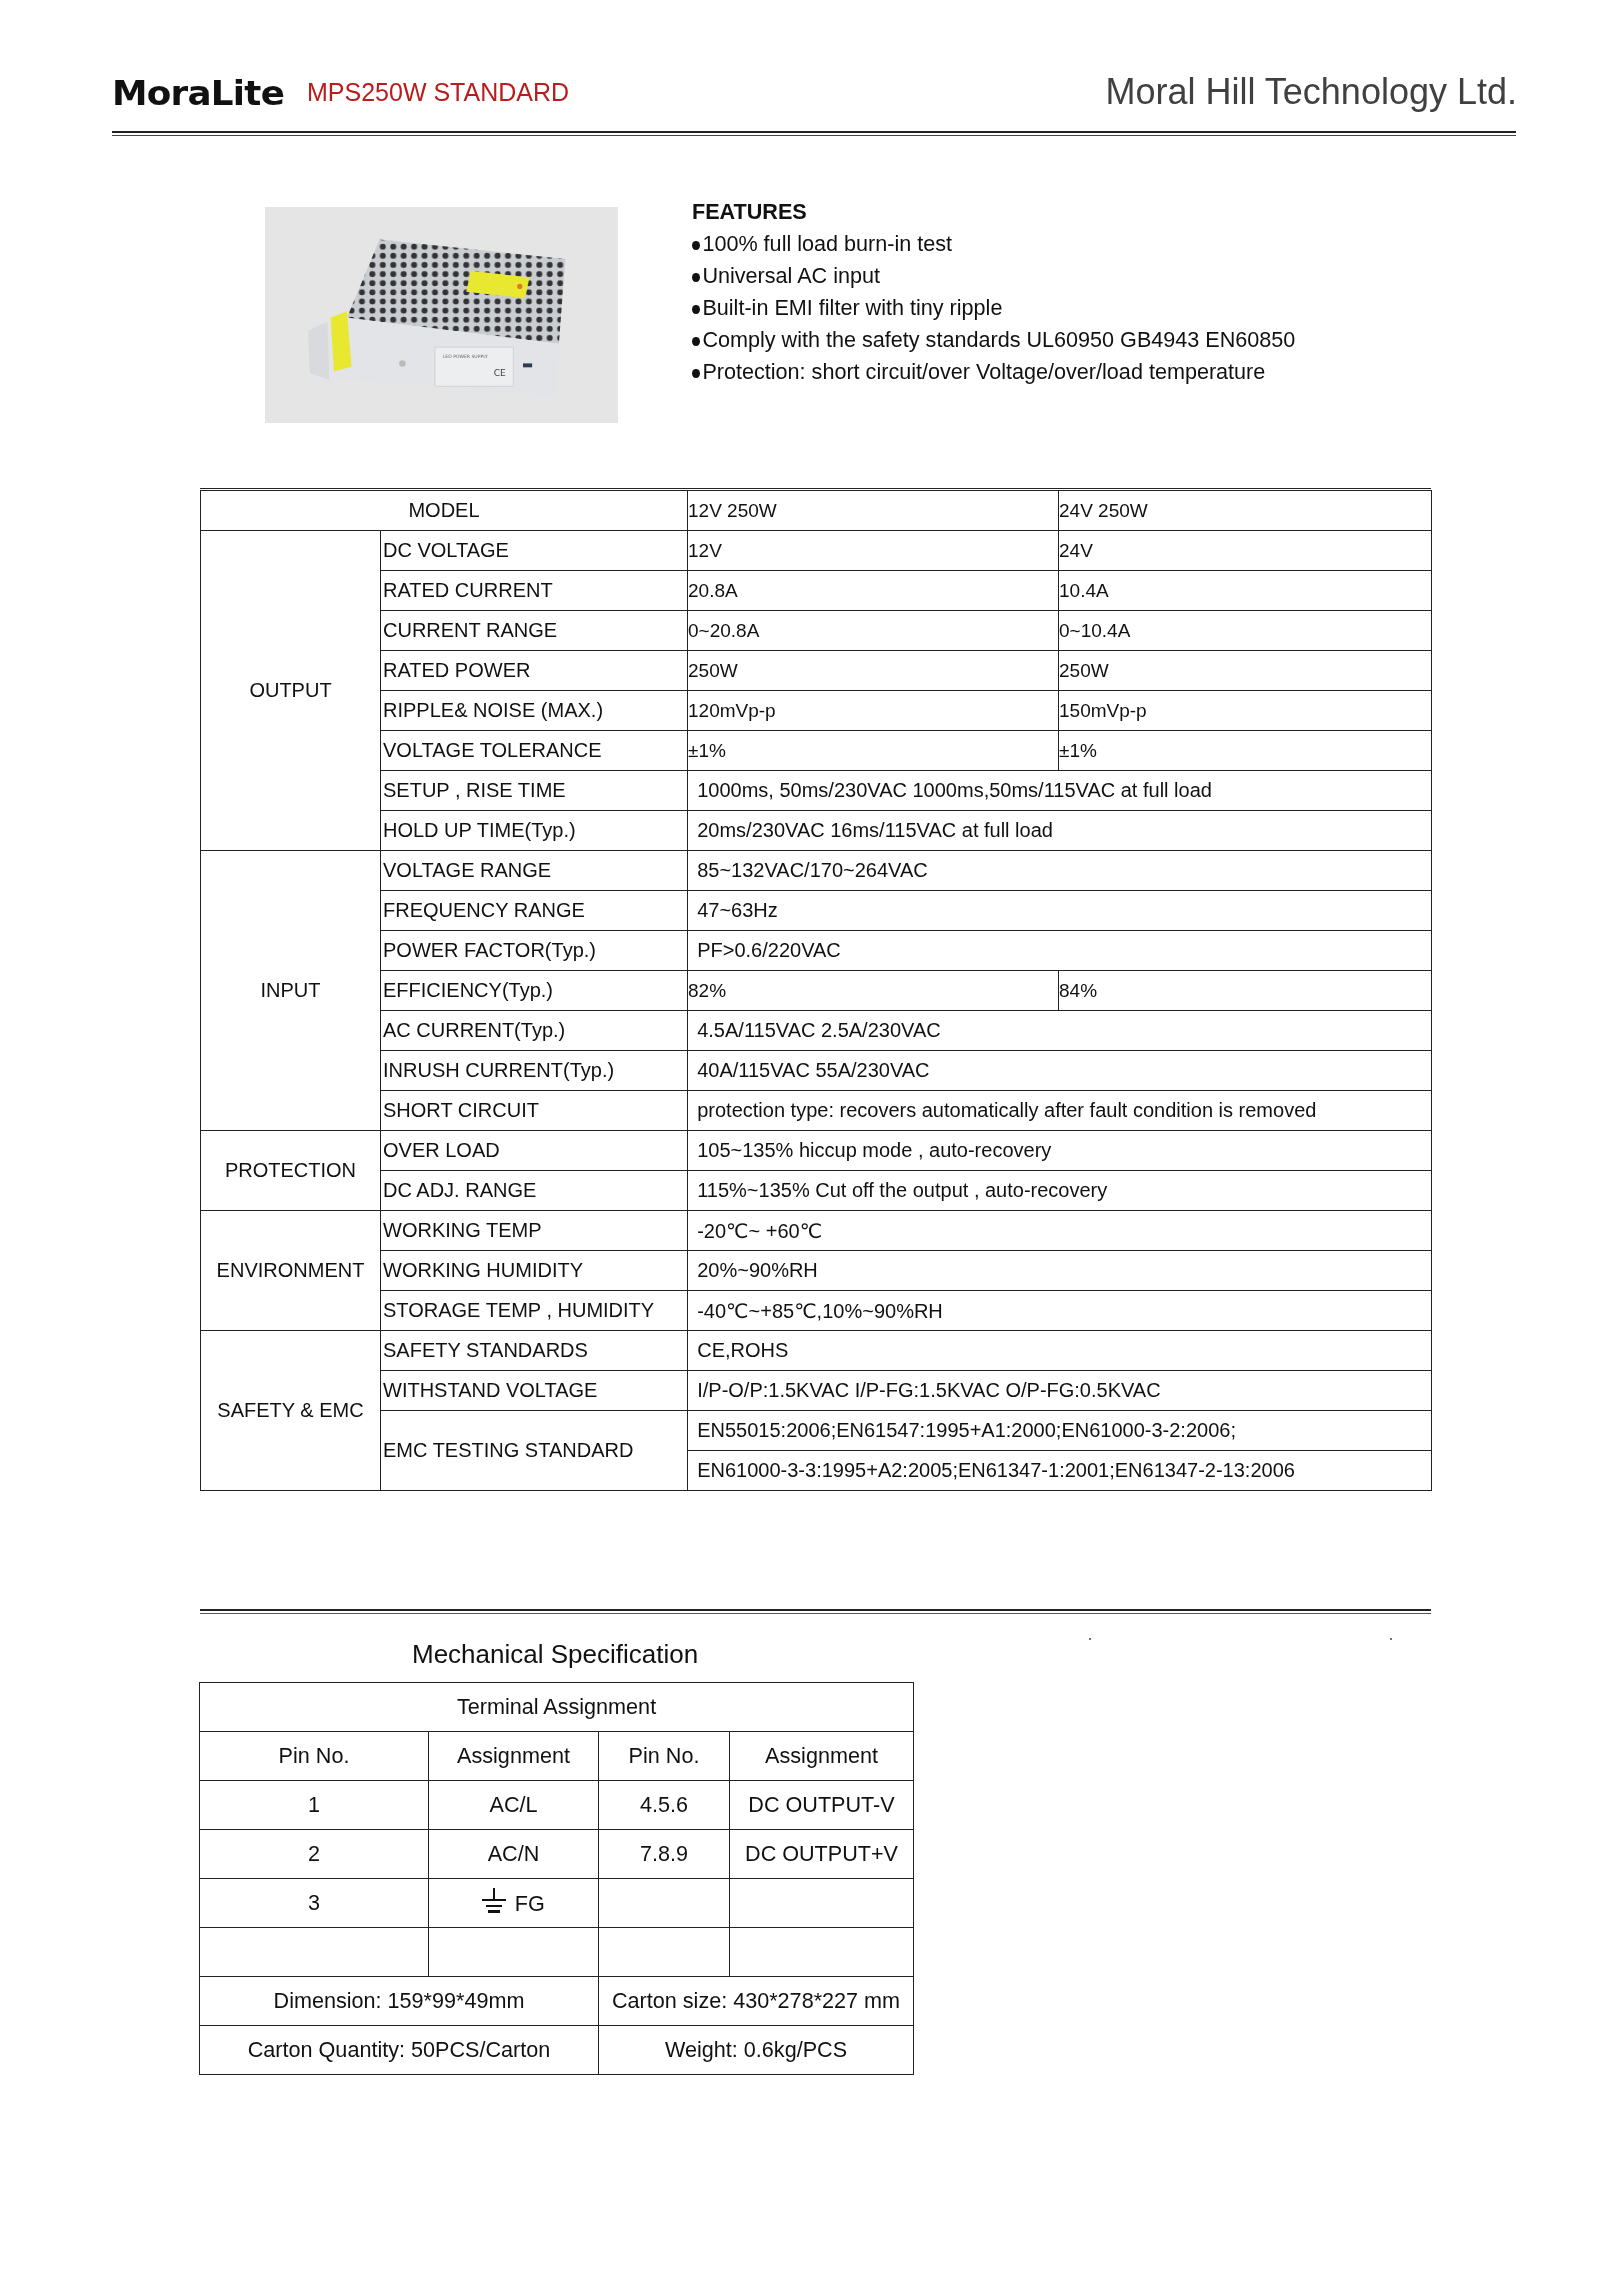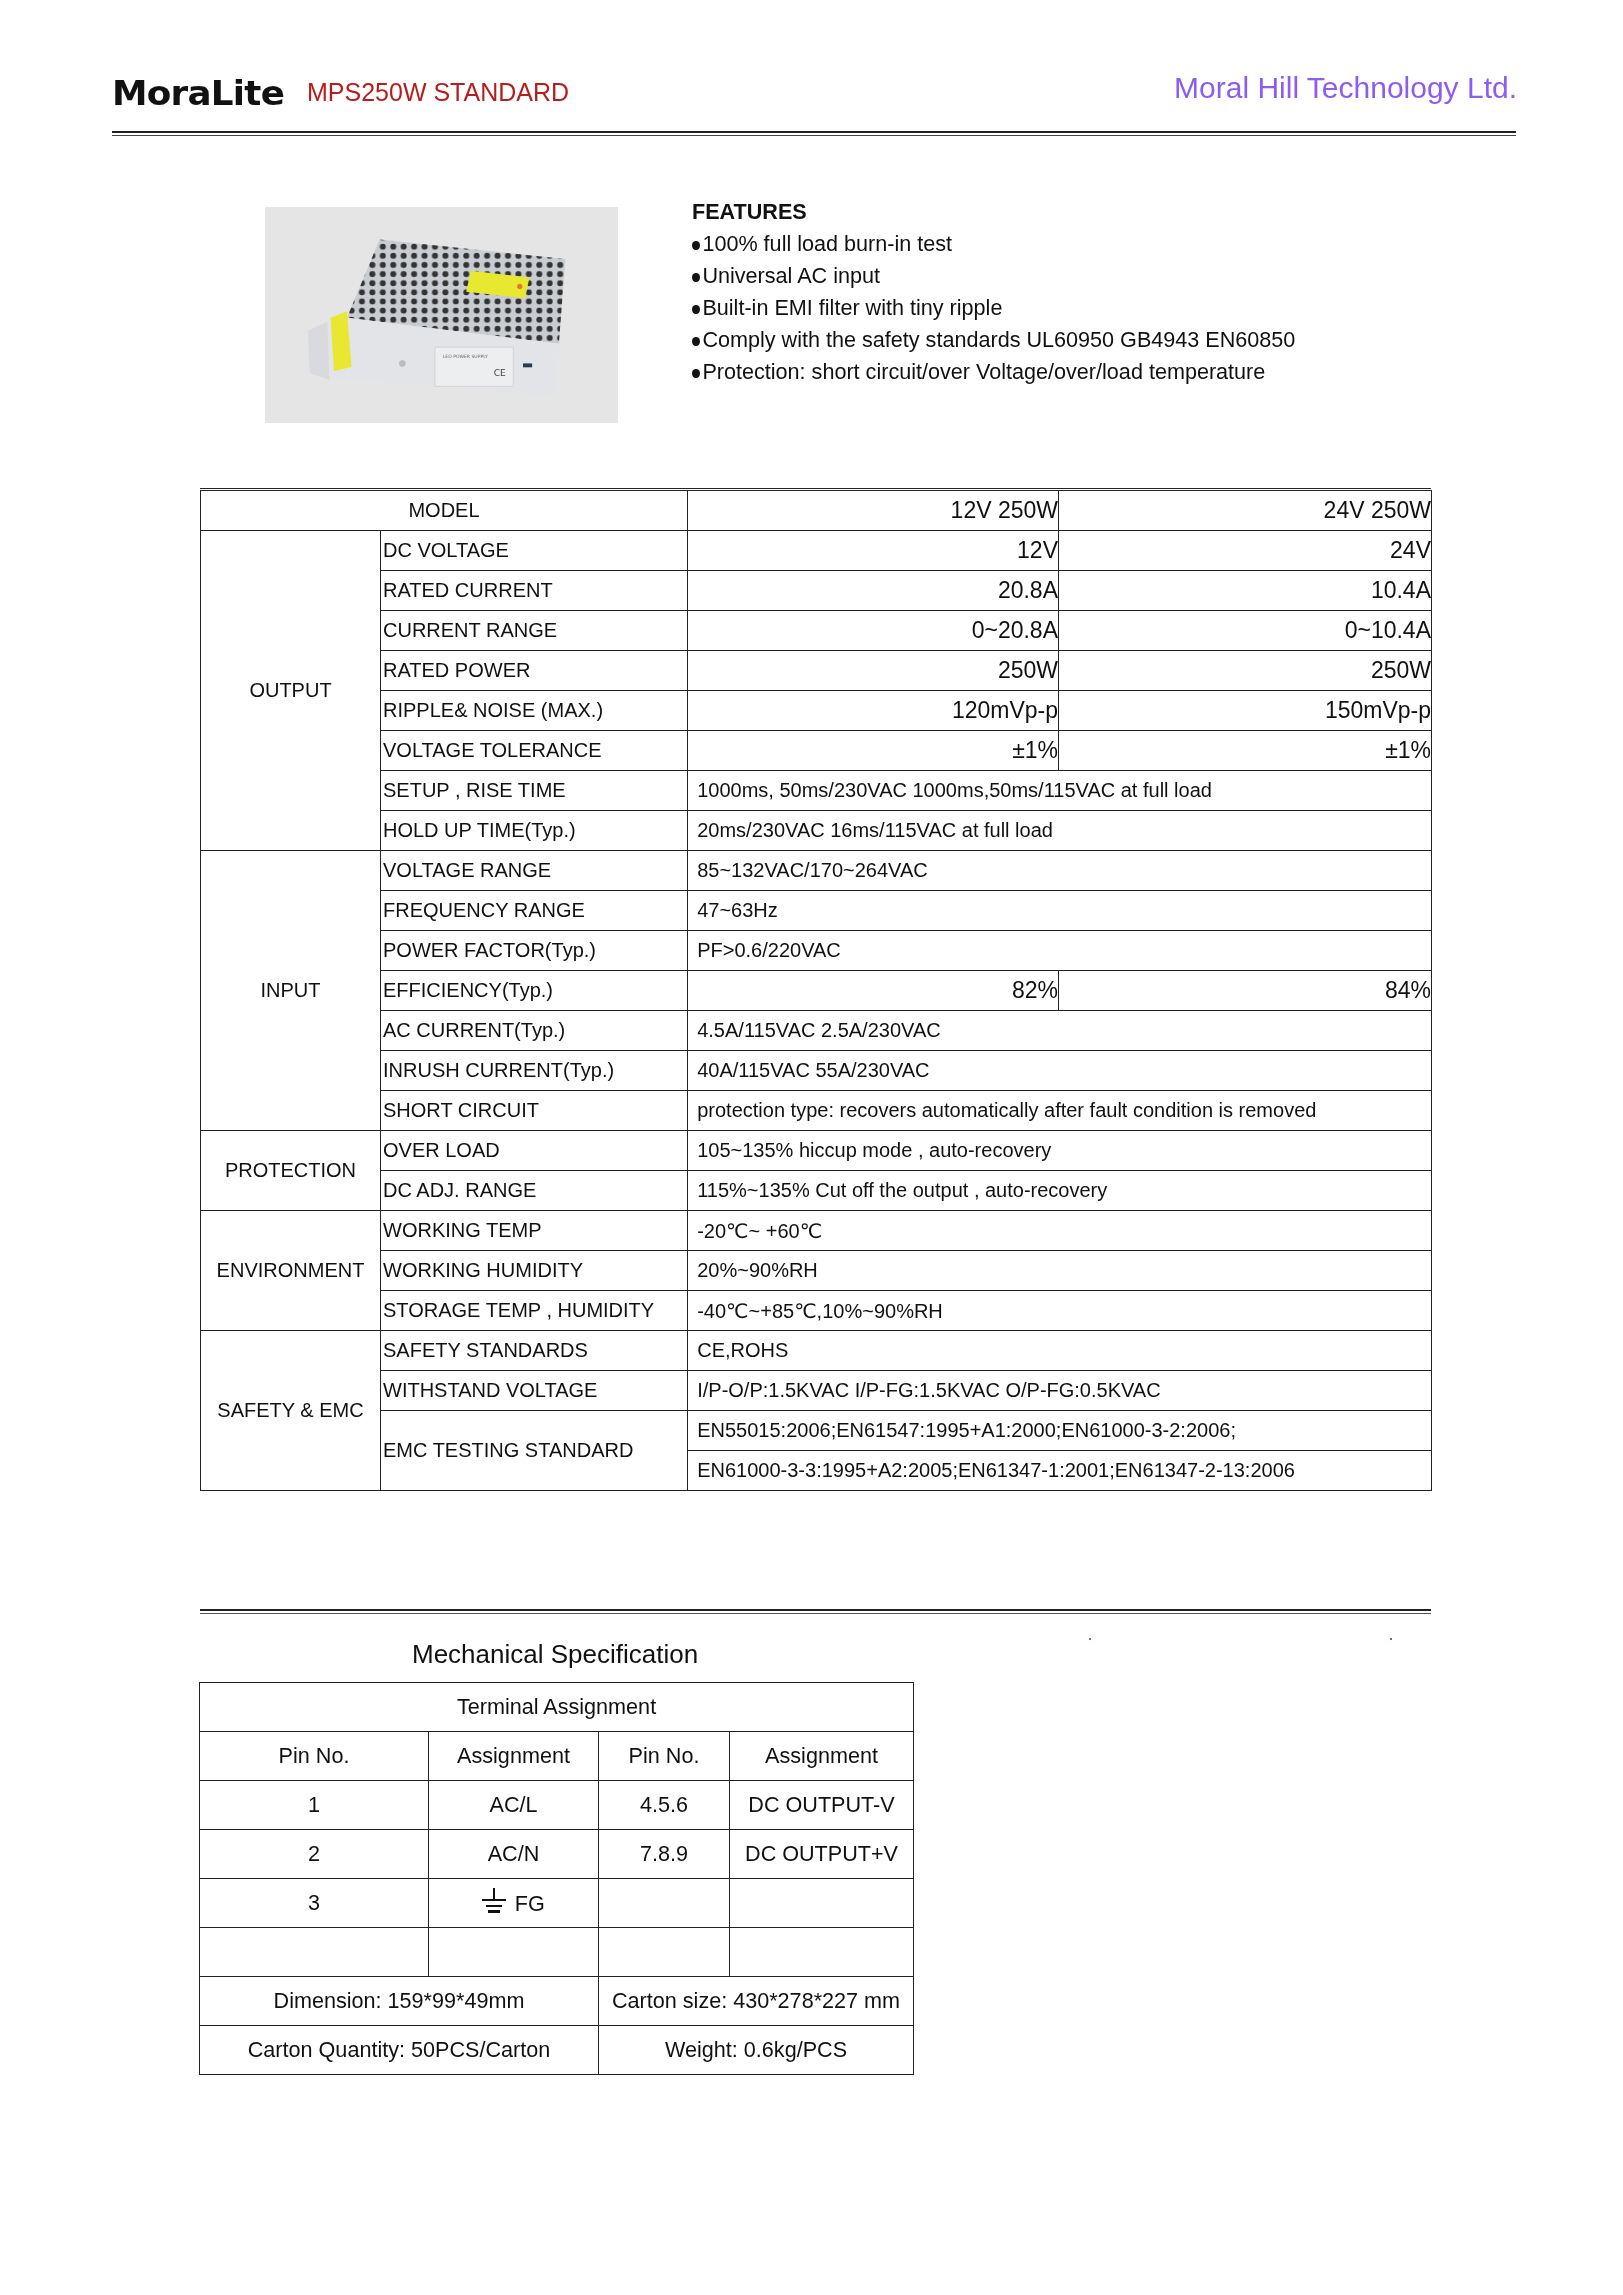--- a/index.html
+++ b/index.html
@@ -4,42 +4,42 @@
 <style>
   html, body { margin: 0; padding: 0; background: #ffffff; }
   body { width: 1624px; height: 2295px; position: relative; overflow: hidden;
          font-family: "Liberation Sans", "DejaVu Sans", sans-serif; color: #111; }
   .abs { position: absolute; }
 
   
   .logo { left: 112px; top: 73px; font-family: "DejaVu Sans", sans-serif; font-weight: 900;
           font-size: 34px; letter-spacing: -0.7px; color: #111; transform: scaleX(1.05); transform-origin: left; }
   .subtitle { left: 307px; top: 78px; font-size: 25px; color: #b91c1c; }
-  .company { right: 107px; top: 71px; font-size: 30px; color: #8b5cf6; font-weight: normal; }
+  .company { right: 107px; top: 71px; font-size: 36px; color: #404040; font-weight: normal; }
   .rule-top { left: 112px; top: 131px; width: 1404px; height: 2px; background: #222; }
   .rule-top2 { left: 112px; top: 135px; width: 1404px; height: 0.7px; background: #444; }
 
   
   .product { left: 265px; top: 207px; width: 353px; height: 216px; background: #e5e5e5; overflow: hidden; }
   .psu { position: absolute; left: 39px; top: 26px; width: 275px; height: 163px; }
 
   
   .features { left: 692px; top: 196px; font-size: 21.6px; line-height: 32px; color: #111; }
   .features .ft-title { font-weight: bold; }
   .features .bullet { display: inline-block; width: 7.8px; height: 9.2px; border-radius: 50%;
           background: #111; margin-right: 2.6px; vertical-align: 0.7px; }
 
   
   .spec { position: absolute; left: 200px; top: 490px; width: 1231px; border-collapse: collapse;
           table-layout: fixed; }
   .spec-topline { left: 200px; top: 488px; width: 1231px; height: 1.3px; background: #222; }
   .spec td { border: 1.3px solid #222; height: 39px; padding: 0; font-size: 20px; vertical-align: middle; }
   .spec td.grp { text-align: center; }
   .spec td.param { padding-left: 2px; white-space: nowrap; }
-  .spec td.val { text-align: right; font-family: "Liberation Sans", sans-serif; font-size: 23px; }
+  .spec td.val { text-align: left; font-family: "Liberation Sans", sans-serif; font-size: 19px; }
   .spec td.span { padding-left: 9.2px; white-space: nowrap; font-size: 20px; }
   .spec td.hdr-model { text-align: center; }
 
   
   .rule-mid { left: 200px; top: 1609px; width: 1231px; height: 2px; background: #222; }
   .rule-mid2 { left: 200px; top: 1613px; width: 1231px; height: 0.7px; background: #555; }
   .dot-mark { width: 2px; height: 2px; background: #6a6aa8; }
 
   
   .mech-title { left: 412px; top: 1639px; font-size: 26px; color: #111; }

